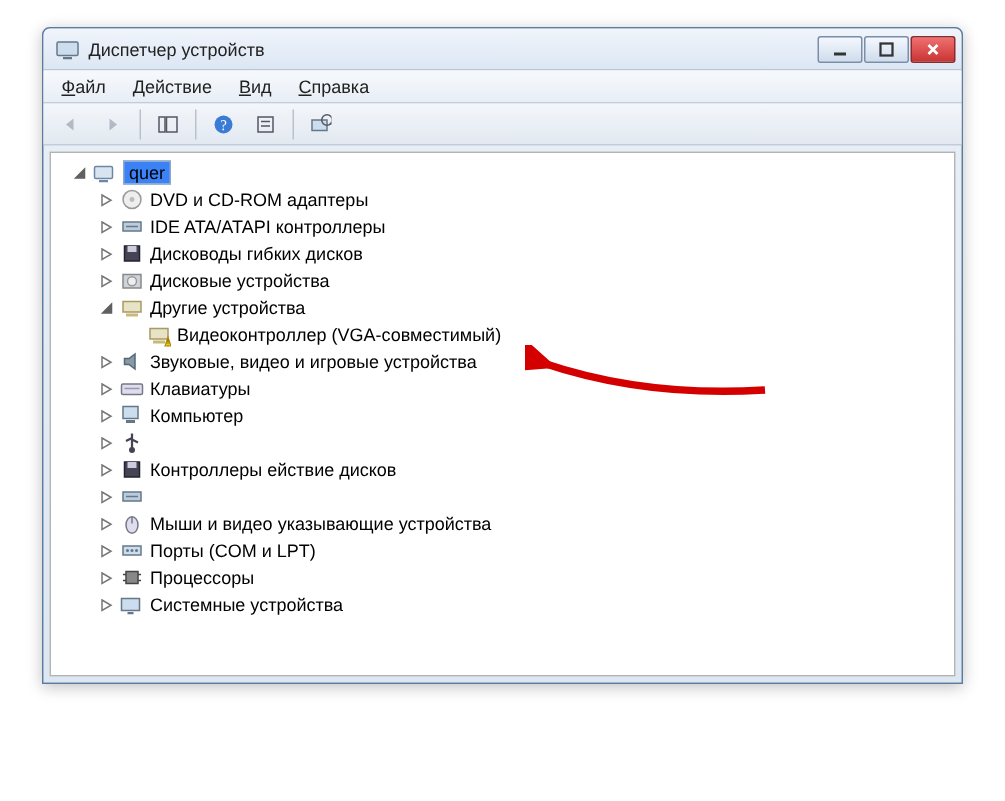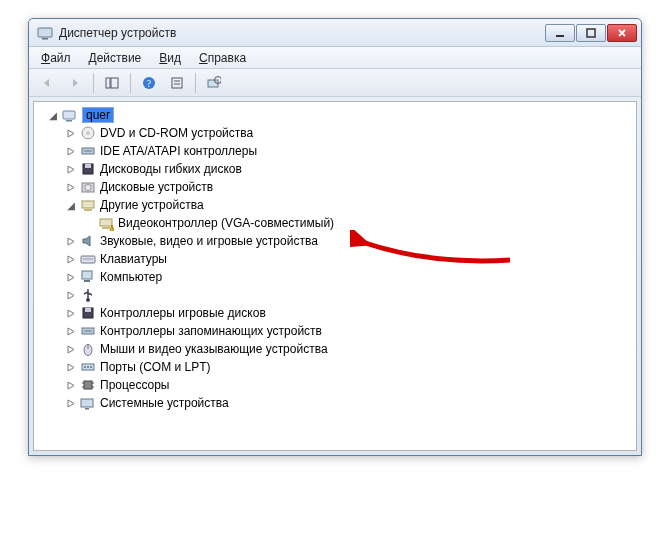--- a/index.html
+++ b/index.html
@@ -219,21 +219,21 @@
             <svg width="9" height="9">
               <path d="M1 1 L7 4.5 L1 8 Z" fill="none" stroke="#777"></path>
             </svg>
           </span>
           <span class="nicon">
             <svg width="16" height="16">
               <circle cx="8" cy="8" r="6" fill="#eee" stroke="#999"></circle>
               <circle cx="8" cy="8" r="1.6" fill="#bbb"></circle>
             </svg>
           </span>
-          <span class="label">DVD и CD-ROM устройства</span>
+          <span class="label">DVD и CD-ROM адаптеры</span>
         </div>
         <div class="row">
           <span class="spacer" style="width: 26px;"></span>
           <span class="toggle">
             <svg width="9" height="9">
               <path d="M1 1 L7 4.5 L1 8 Z" fill="none" stroke="#777"></path>
             </svg>
           </span>
           <span class="nicon">
             <svg width="16" height="16">
@@ -264,21 +264,21 @@
             <svg width="9" height="9">
               <path d="M1 1 L7 4.5 L1 8 Z" fill="none" stroke="#777"></path>
             </svg>
           </span>
           <span class="nicon">
             <svg width="16" height="16">
               <rect x="2" y="4" width="12" height="9" fill="#d0d4da" stroke="#888"></rect>
               <circle cx="8" cy="8.5" r="3" fill="#eee" stroke="#999"></circle>
             </svg>
           </span>
-          <span class="label">Дисковые устройств</span>
+          <span class="label">Дисковые устройства</span>
         </div>
         <div class="row">
           <span class="spacer" style="width: 26px;"></span>
           <span class="toggle">◢</span>
           <span class="nicon">
             <svg width="16" height="16">
               <rect x="2" y="4" width="12" height="7" fill="#e8e2c7" stroke="#a89b60"></rect>
               <rect x="4" y="12" width="8" height="2" fill="#c7b977"></rect>
             </svg>
           </span>
@@ -363,36 +363,35 @@
             <svg width="9" height="9">
               <path d="M1 1 L7 4.5 L1 8 Z" fill="none" stroke="#777"></path>
             </svg>
           </span>
           <span class="nicon">
             <svg width="16" height="16">
               <rect x="3" y="3" width="10" height="10" fill="#445" stroke="#223"></rect>
               <rect x="5" y="3" width="6" height="4" fill="#ccd"></rect>
             </svg>
           </span>
-          <span class="label">Контроллеры игровые дисков</span>
+          <span class="label">Контроллеры ействие дисков</span>
         </div>
         <div class="row">
           <span class="spacer" style="width: 26px;"></span>
           <span class="toggle">
             <svg width="9" height="9">
               <path d="M1 1 L7 4.5 L1 8 Z" fill="none" stroke="#777"></path>
             </svg>
           </span>
           <span class="nicon">
             <svg width="16" height="16">
               <rect x="2" y="5" width="12" height="6" fill="#bcd" stroke="#678"></rect>
               <line x1="4" y1="8" x2="12" y2="8" stroke="#678"></line>
             </svg>
           </span>
-          <span class="label">Контроллеры запоминающих устройств</span>
         </div>
         <div class="row">
           <span class="spacer" style="width: 26px;"></span>
           <span class="toggle">
             <svg width="9" height="9">
               <path d="M1 1 L7 4.5 L1 8 Z" fill="none" stroke="#777"></path>
             </svg>
           </span>
           <span class="nicon">
             <svg width="16" height="16">

